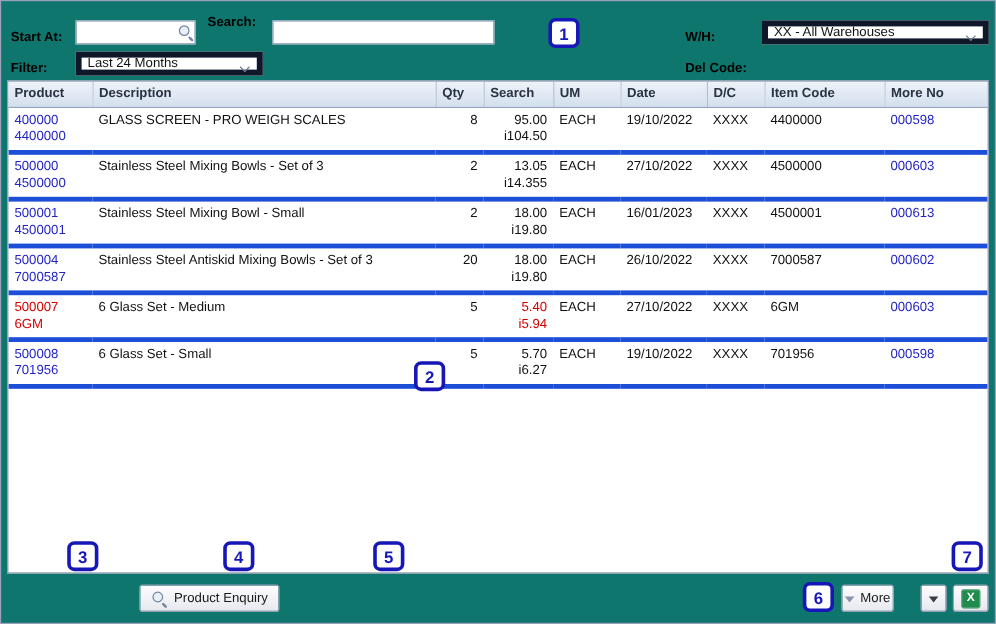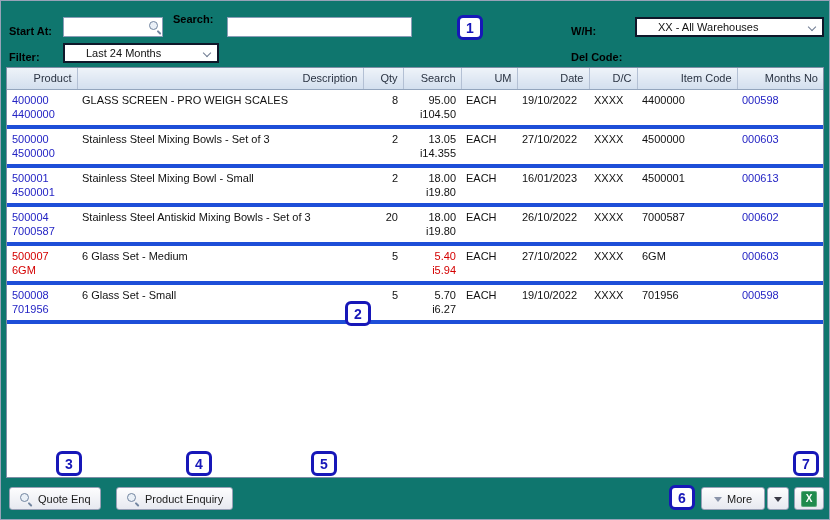--- a/index.html
+++ b/index.html
@@ -18,23 +18,23 @@
   .field {
     position:absolute; background:#fff; border:1px solid #899cb6;
     display:flex; align-items:center; height:20px;
   }
   .field input {
     border:none; outline:none; flex:1; min-width:0;
     font:11px "Liberation Sans", sans-serif; padding:0 4px; background:transparent;
   }
 
   .combo {
-    position:absolute; background:#fff; border:2px solid #0f172a;
+    position:absolute; background:#fff; border:5px solid #0f172a;
     height:20px; display:flex; align-items:center;
-    padding:0 20px 0 21px; font-size:11px; cursor:default; white-space:nowrap;
+    padding:0 20px 0 5px; font-size:11px; cursor:default; white-space:nowrap;
   }
   .chev {
     position:absolute; right:7px; top:5px; width:6px; height:6px;
     border-right:1.6px solid #6f7b92; border-bottom:1.6px solid #6f7b92;
     transform:rotate(45deg);
   }
 
   
   .mag { width:14px; height:14px; position:relative; display:inline-block; flex:0 0 auto; }
   .mag::before {
@@ -48,21 +48,21 @@
 
   
   .tablewrap {
     position:absolute; left:5px; top:66px; width:818px; height:411px;
     background:#fff; border:1px solid #7e8ea6; overflow:hidden;
   }
   table { width:100%; border-collapse:collapse; table-layout:fixed; }
   th {
     background:linear-gradient(#eef3f9,#d3dfee);
     border-right:1px solid #b3c0d4; border-bottom:1px solid #93a5bd;
-    font-weight:normal; text-align:right; padding:3px 5px;
+    font-weight:bold; text-align:left; padding:3px 5px;
     font-size:11px; color:#2a3342; height:21px; overflow:hidden; white-space:nowrap;margin-top:17px;
   }
   th:last-child { border-right:none; }
   td {
     border-bottom:4px solid #1d4ed8; padding:3px 5px 4px;
     vertical-align:top; font-size:11px; color:#111;
     overflow:hidden; white-space:nowrap; line-height:14px;
   }
   td.num { text-align:right; }
   .link { color:#2424c4; }
@@ -146,21 +146,21 @@
       <thead>
         <tr data-name="table-header-row">
             <th data-name="column-header">Product</th>
             <th data-name="column-header">Description</th>
             <th data-name="column-header">Qty</th>
             <th data-name="column-header">Search</th>
             <th data-name="column-header">UM</th>
             <th data-name="column-header">Date</th>
             <th data-name="column-header">D/C</th>
             <th data-name="column-header">Item Code</th>
-            <th data-name="column-header">Months No</th>
+            <th data-name="column-header">More No</th>
           </tr>
       </thead>
       <tbody data-name="table-body">
           <tr data-name="table-row">
             <td data-name="product-cell">
               <div class="link">400000</div>
               <div class="link">4400000</div>
             </td>
             <td data-name="description-cell"><span>GLASS SCREEN - PRO WEIGH SCALES</span></td>
             <td class="num" data-name="qty-cell"><span>8</span></td>
@@ -264,30 +264,26 @@
   </div>
 
   <div class="badge" style="left:456px; top:14px;" data-name="annotation-badge-1">1</div>
   <div class="badge" style="left:344px; top:300px;" data-name="annotation-badge-2">2</div>
   <div class="badge" style="left:55px;  top:450px;" data-name="annotation-badge-3">3</div>
   <div class="badge" style="left:185px; top:450px;" data-name="annotation-badge-4">4</div>
   <div class="badge" style="left:310px; top:450px;" data-name="annotation-badge-5">5</div>
   <div class="badge" style="left:668px; top:484px;" data-name="annotation-badge-6">6</div>
   <div class="badge" style="left:792px; top:450px;" data-name="annotation-badge-7">7</div>
 
-  <div class="btn" style="left:8px;" data-name="quote-enq-button">
-    <span class="mag" data-name="search-icon"></span>
-    <span data-name="quote-enq-label">Quote Enq</span>
-  </div>
   <div class="btn" style="left:115px;" data-name="product-enquiry-button">
     <span class="mag" data-name="search-icon"></span>
     <span data-name="product-enquiry-label">Product Enquiry</span>
   </div>
 
-  <div class="btn" style="left:700px; width:64px; justify-content:center;align-items:center;" data-name="more-button">
+  <div class="btn" style="left:700px; width:44px; justify-content:center;align-items:center;" data-name="more-button">
     <span class="tri-gray" data-name="chevron-down-icon"></span>
     <span data-name="more-label">More</span>
   </div>
   <div class="btn" style="left:766px; width:22px; padding:0; justify-content:center;" data-name="more-dropdown-button">
     <span class="tri-dark" data-name="dropdown-arrow-icon"></span>
   </div>
   <div class="btn" style="left:793px; width:30px; padding:0; justify-content:center;" data-name="export-excel-button">
     <span class="excel" data-name="excel-icon">X</span>
   </div>
 

